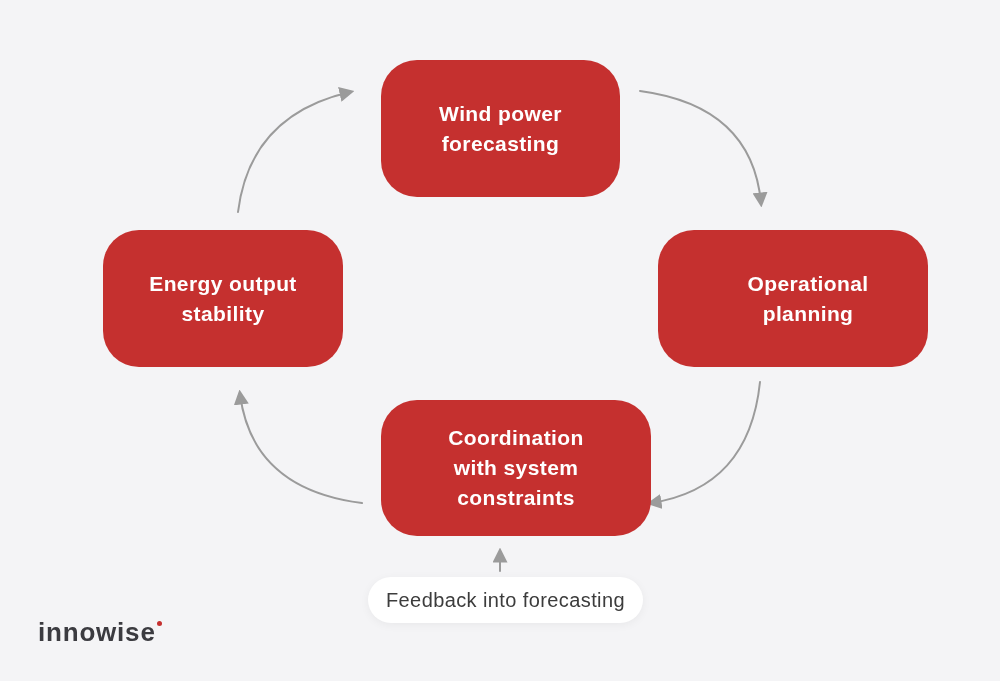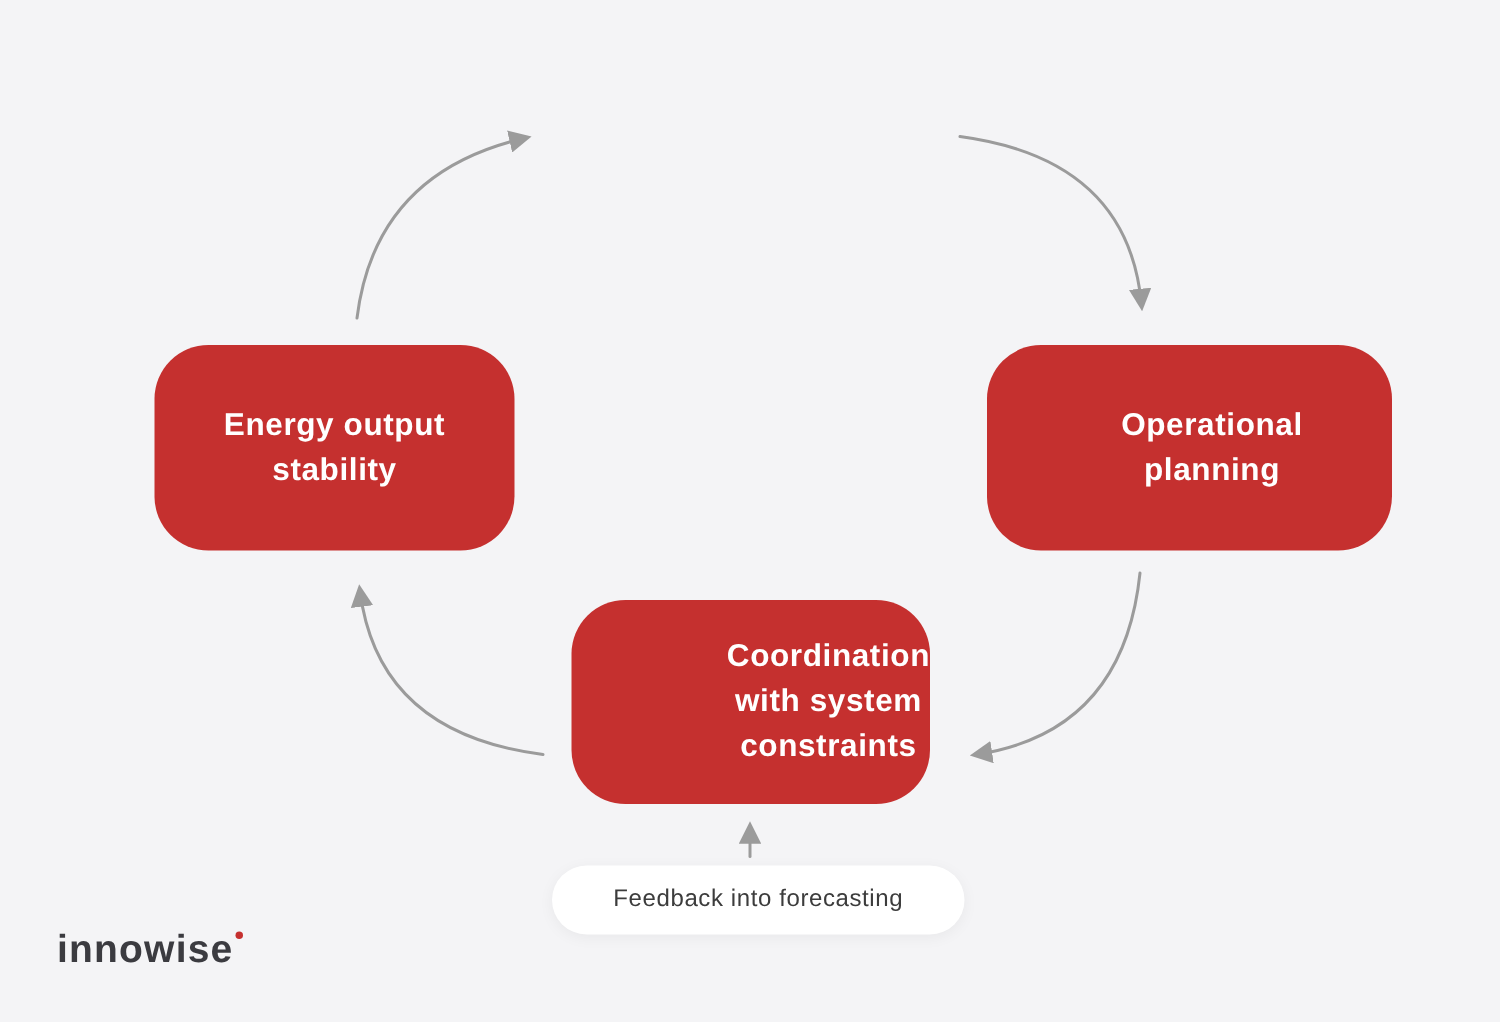--- a/index.html
+++ b/index.html
@@ -29,36 +29,36 @@
   }
   .node-label {
     font-size: 21px;
     font-weight: 600;
     line-height: 30px;
     letter-spacing: 0.4px;
     white-space: pre-line;
   }
   .node-top    { left: 381px; top: 60px;  width: 239px; height: 137px; }
   .node-right  { left: 658px; top: 230px; width: 240px; height: 137px; padding-left: 30px; }
-  .node-bottom { left: 381px; top: 400px; width: 239px; height: 136px; justify-content: flex-end; }
+  .node-bottom { left: 381px; top: 400px; width: 270px; height: 136px; }
   .node-left   { left: 103px; top: 230px; width: 240px; height: 137px; }
   .pill {
     position: absolute;
     left: 368px; top: 577px;
     width: 275px; height: 46px;
     background: #ffffff;
     border-radius: 23px;
     display: flex;
     align-items: center;
     justify-content: center;
     box-shadow: 0 2px 10px rgba(0,0,0,0.05);
   }
   .pill-label {
     color: #3C3C3C;
-    font-size: 16px;
+    font-size: 20px;
     letter-spacing: 0.4px;
   }
   .logo {
     position: absolute;
     left: 38px; top: 620px;
     color: #3B3B40;
     font-size: 26px;
     font-weight: 700;
     letter-spacing: 0.8px;
     line-height: 24px;
@@ -83,20 +83,24 @@
         <path d="M0,0 L10,5 L0,10 z" fill="#9B9B9B"></path>
       </marker>
     </defs>
     <path d="M 238 212 Q 250 115 350 92" fill="none" stroke="#9B9B9B" stroke-width="2" stroke-linecap="round" marker-end="url(#ah)"></path>
     <path d="M 640 91 Q 752 106 761 203" fill="none" stroke="#9B9B9B" stroke-width="2" stroke-linecap="round" marker-end="url(#ah)"></path>
     <path d="M 760 382 Q 749 488 651 503" fill="none" stroke="#9B9B9B" stroke-width="2" stroke-linecap="round" marker-end="url(#ah)"></path>
     <path d="M 362 503 Q 252 489 240 394" fill="none" stroke="#9B9B9B" stroke-width="2" stroke-linecap="round" marker-end="url(#ah)"></path>
     <path d="M 500 571 L 500 552" fill="none" stroke="#9B9B9B" stroke-width="2" stroke-linecap="round" marker-end="url(#ah)"></path>
   </svg>
 
+  <div class="node node-top">
+    <span class="node-label">Wind power
+forecasting</span>
+  </div>
 
   <div class="node node-right">
     <span class="node-label">Operational
 planning</span>
   </div>
 
   <div class="node node-bottom">
     <span class="node-label">Coordination
 with system
 constraints</span>

